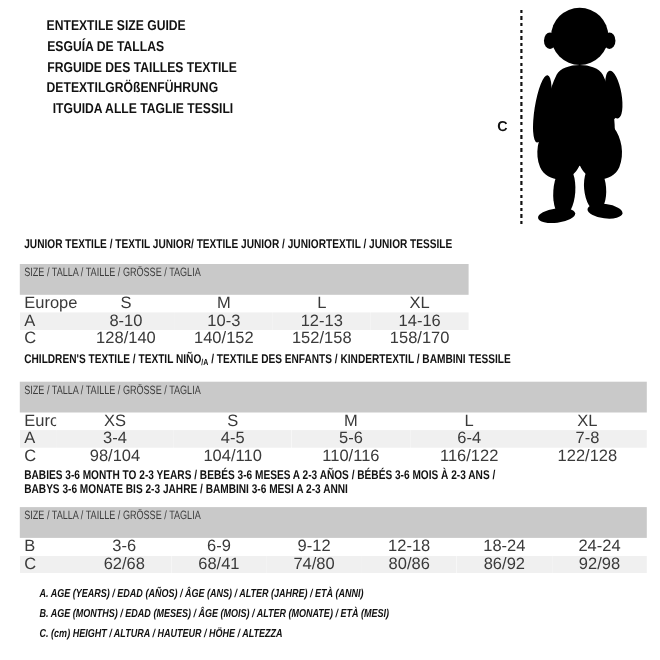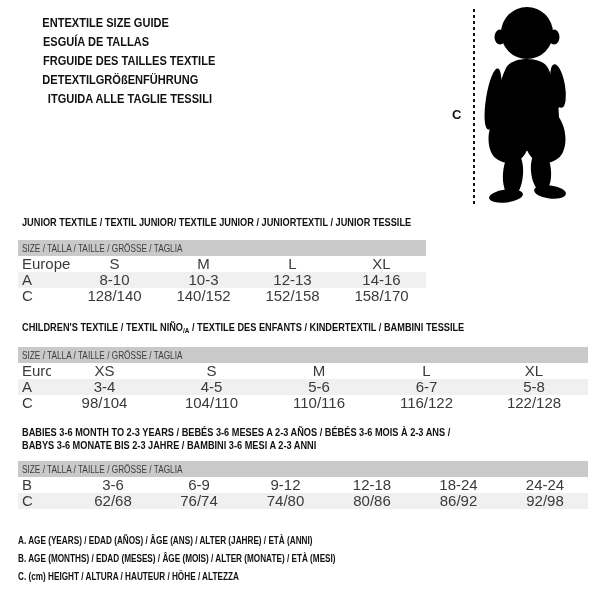--- a/index.html
+++ b/index.html
@@ -23,30 +23,30 @@
   .height-label{left:452px;top:107px;font-weight:bold;font-size:13px;color:#111;}
   .baby-svg{left:482px;top:6px;}
 
   
   .tbl-title{font-weight:bold;font-size:11.5px;line-height:13px;color:#111;
              transform:scaleX(0.8);transform-origin:0 0;white-space:nowrap;}
   .subsc{font-size:8px;vertical-align:-2px;}
 
   
   .size-section{}
-  .size-bar{height:16px;line-height:16px;background:#c9c9c9;padding-left:4px;
+  .size-bar{height:28px;line-height:16px;background:#c9c9c9;padding-left:4px;
             font-size:11px;color:#3d3d3d;overflow:hidden;}
   table.size-table{border-collapse:collapse;table-layout:fixed;width:100%;}
   table.size-table td{height:16px;padding:0;font-size:15px;color:#3a3a3a;
                       text-align:center;vertical-align:middle;line-height:16px;overflow:hidden;}
   table.size-table td.lbl{text-align:left;padding-left:4px;}
   tr.stripe td{background:#f0f0f0;}
 
   
-  .footnotes{left:18px;top:531px;}
+  .footnotes{left:36px;top:531px;font-style:italic;}
   .foot-line{height:18px;line-height:18px;font-weight:bold;font-size:10.5px;color:#111;
              transform:scaleX(0.78);transform-origin:0 50%;white-space:nowrap;}
 </style>
 </head>
 <body>
 
 <div class="abs lang-block">
   <div class="lang-row">
     <span class="lang-code">EN</span>
     <span>TEXTILE SIZE GUIDE</span>
@@ -148,22 +148,22 @@
       <td>S</td>
       <td>M</td>
       <td>L</td>
       <td>XL</td>
     </tr>
     <tr class="stripe">
       <td class="lbl">A</td>
       <td>3-4</td>
       <td>4-5</td>
       <td>5-6</td>
-      <td>6-7</td>
-      <td>5-8</td>
+      <td>6-4</td>
+      <td>7-8</td>
     </tr>
     <tr>
       <td class="lbl">C</td>
       <td>98/104</td>
       <td>104/110</td>
       <td>110/116</td>
       <td>116/122</td>
       <td>122/128</td>
     </tr>
   </tbody>
@@ -194,21 +194,21 @@
       <td>3-6</td>
       <td>6-9</td>
       <td>9-12</td>
       <td>12-18</td>
       <td>18-24</td>
       <td>24-24</td>
     </tr>
     <tr class="stripe">
       <td class="lbl">C</td>
       <td>62/68</td>
-      <td>76/74</td>
+      <td>68/41</td>
       <td>74/80</td>
       <td>80/86</td>
       <td>86/92</td>
       <td>92/98</td>
     </tr>
   </tbody>
     </table>
 </div>
 
 <div class="abs footnotes">

